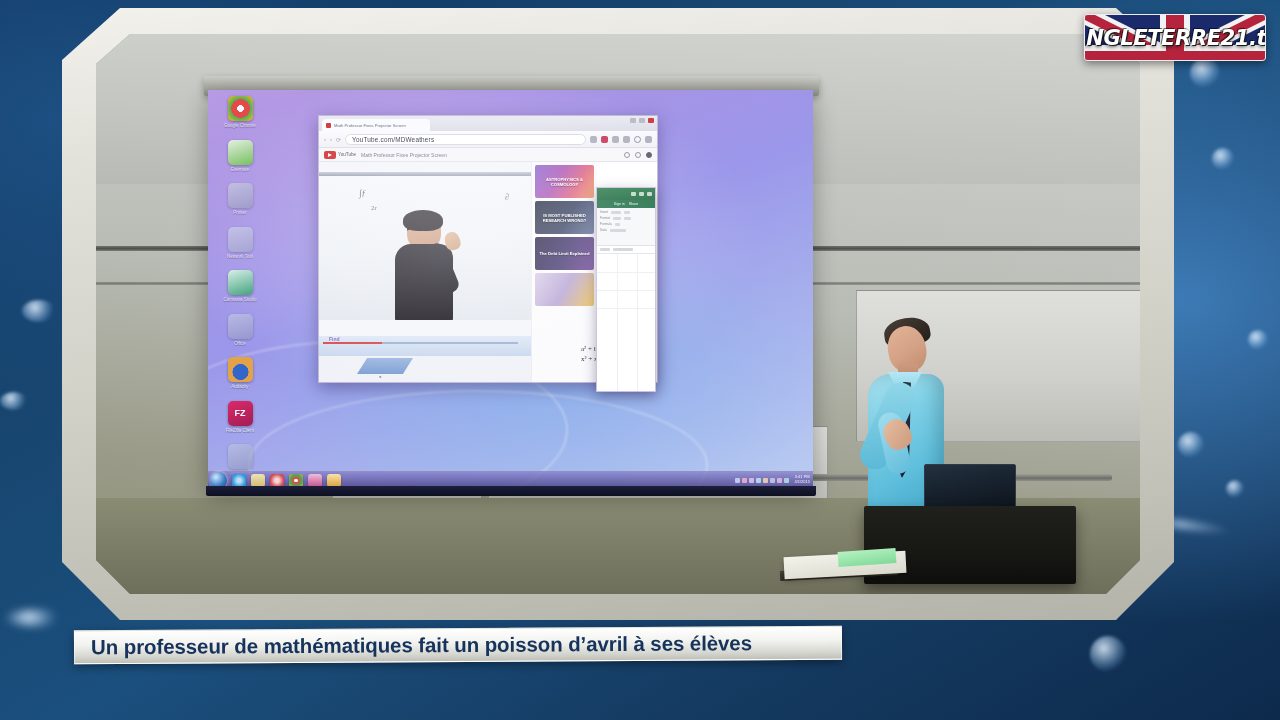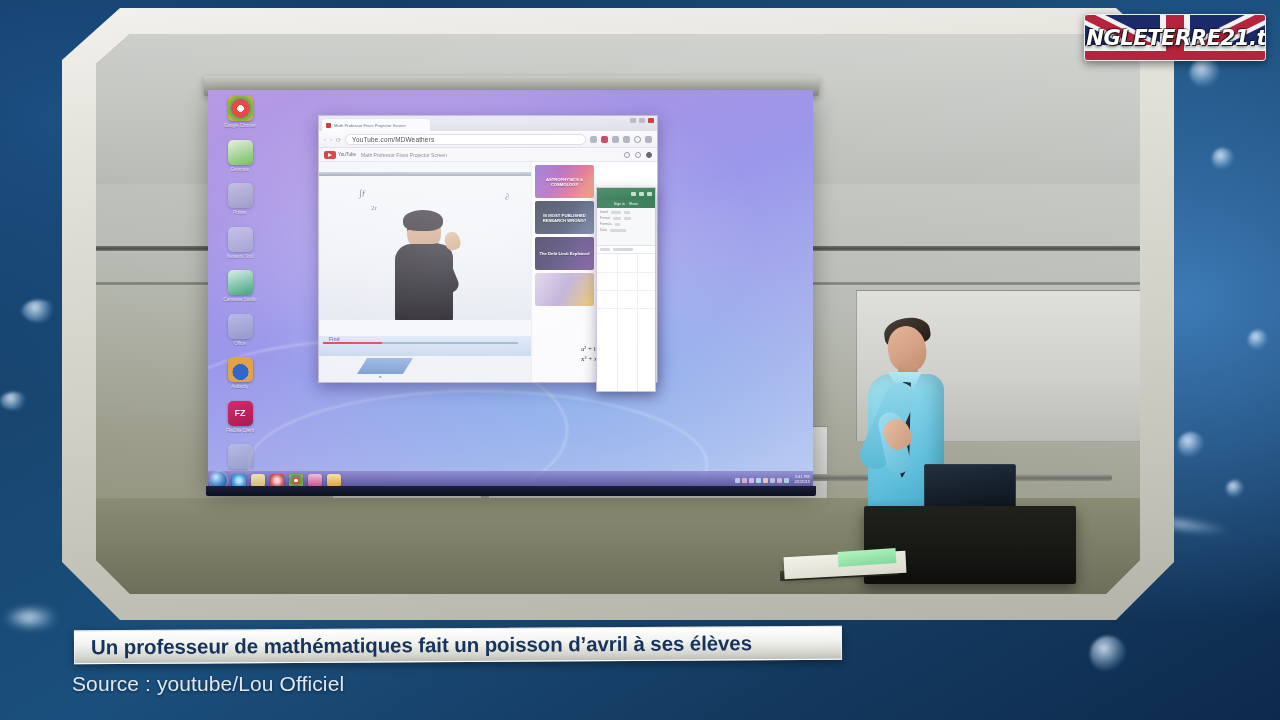--- a/index.html
+++ b/index.html
@@ -794,15 +794,14 @@
       <path d="M0,0 L60,30 M60,0 L0,30" stroke="#b5243c" stroke-width="3"></path>
       <path d="M30,0 V30 M0,15 H60" stroke="#f2f2f2" stroke-width="10"></path>
       <path d="M30,0 V30 M0,15 H60" stroke="#b5243c" stroke-width="6"></path>
     </svg>
     <span id="logo-text">ANGLETERRE21.tv</span>
   </div>
 
   <div id="caption-bar">
     <span id="caption-text">Un professeur de mathématiques fait un poisson d’avril à ses élèves</span>
   </div>
-  <div id="source-text">Source : youtube/Lou Officiel</div>
 
 </div>
 
 </body></html>

